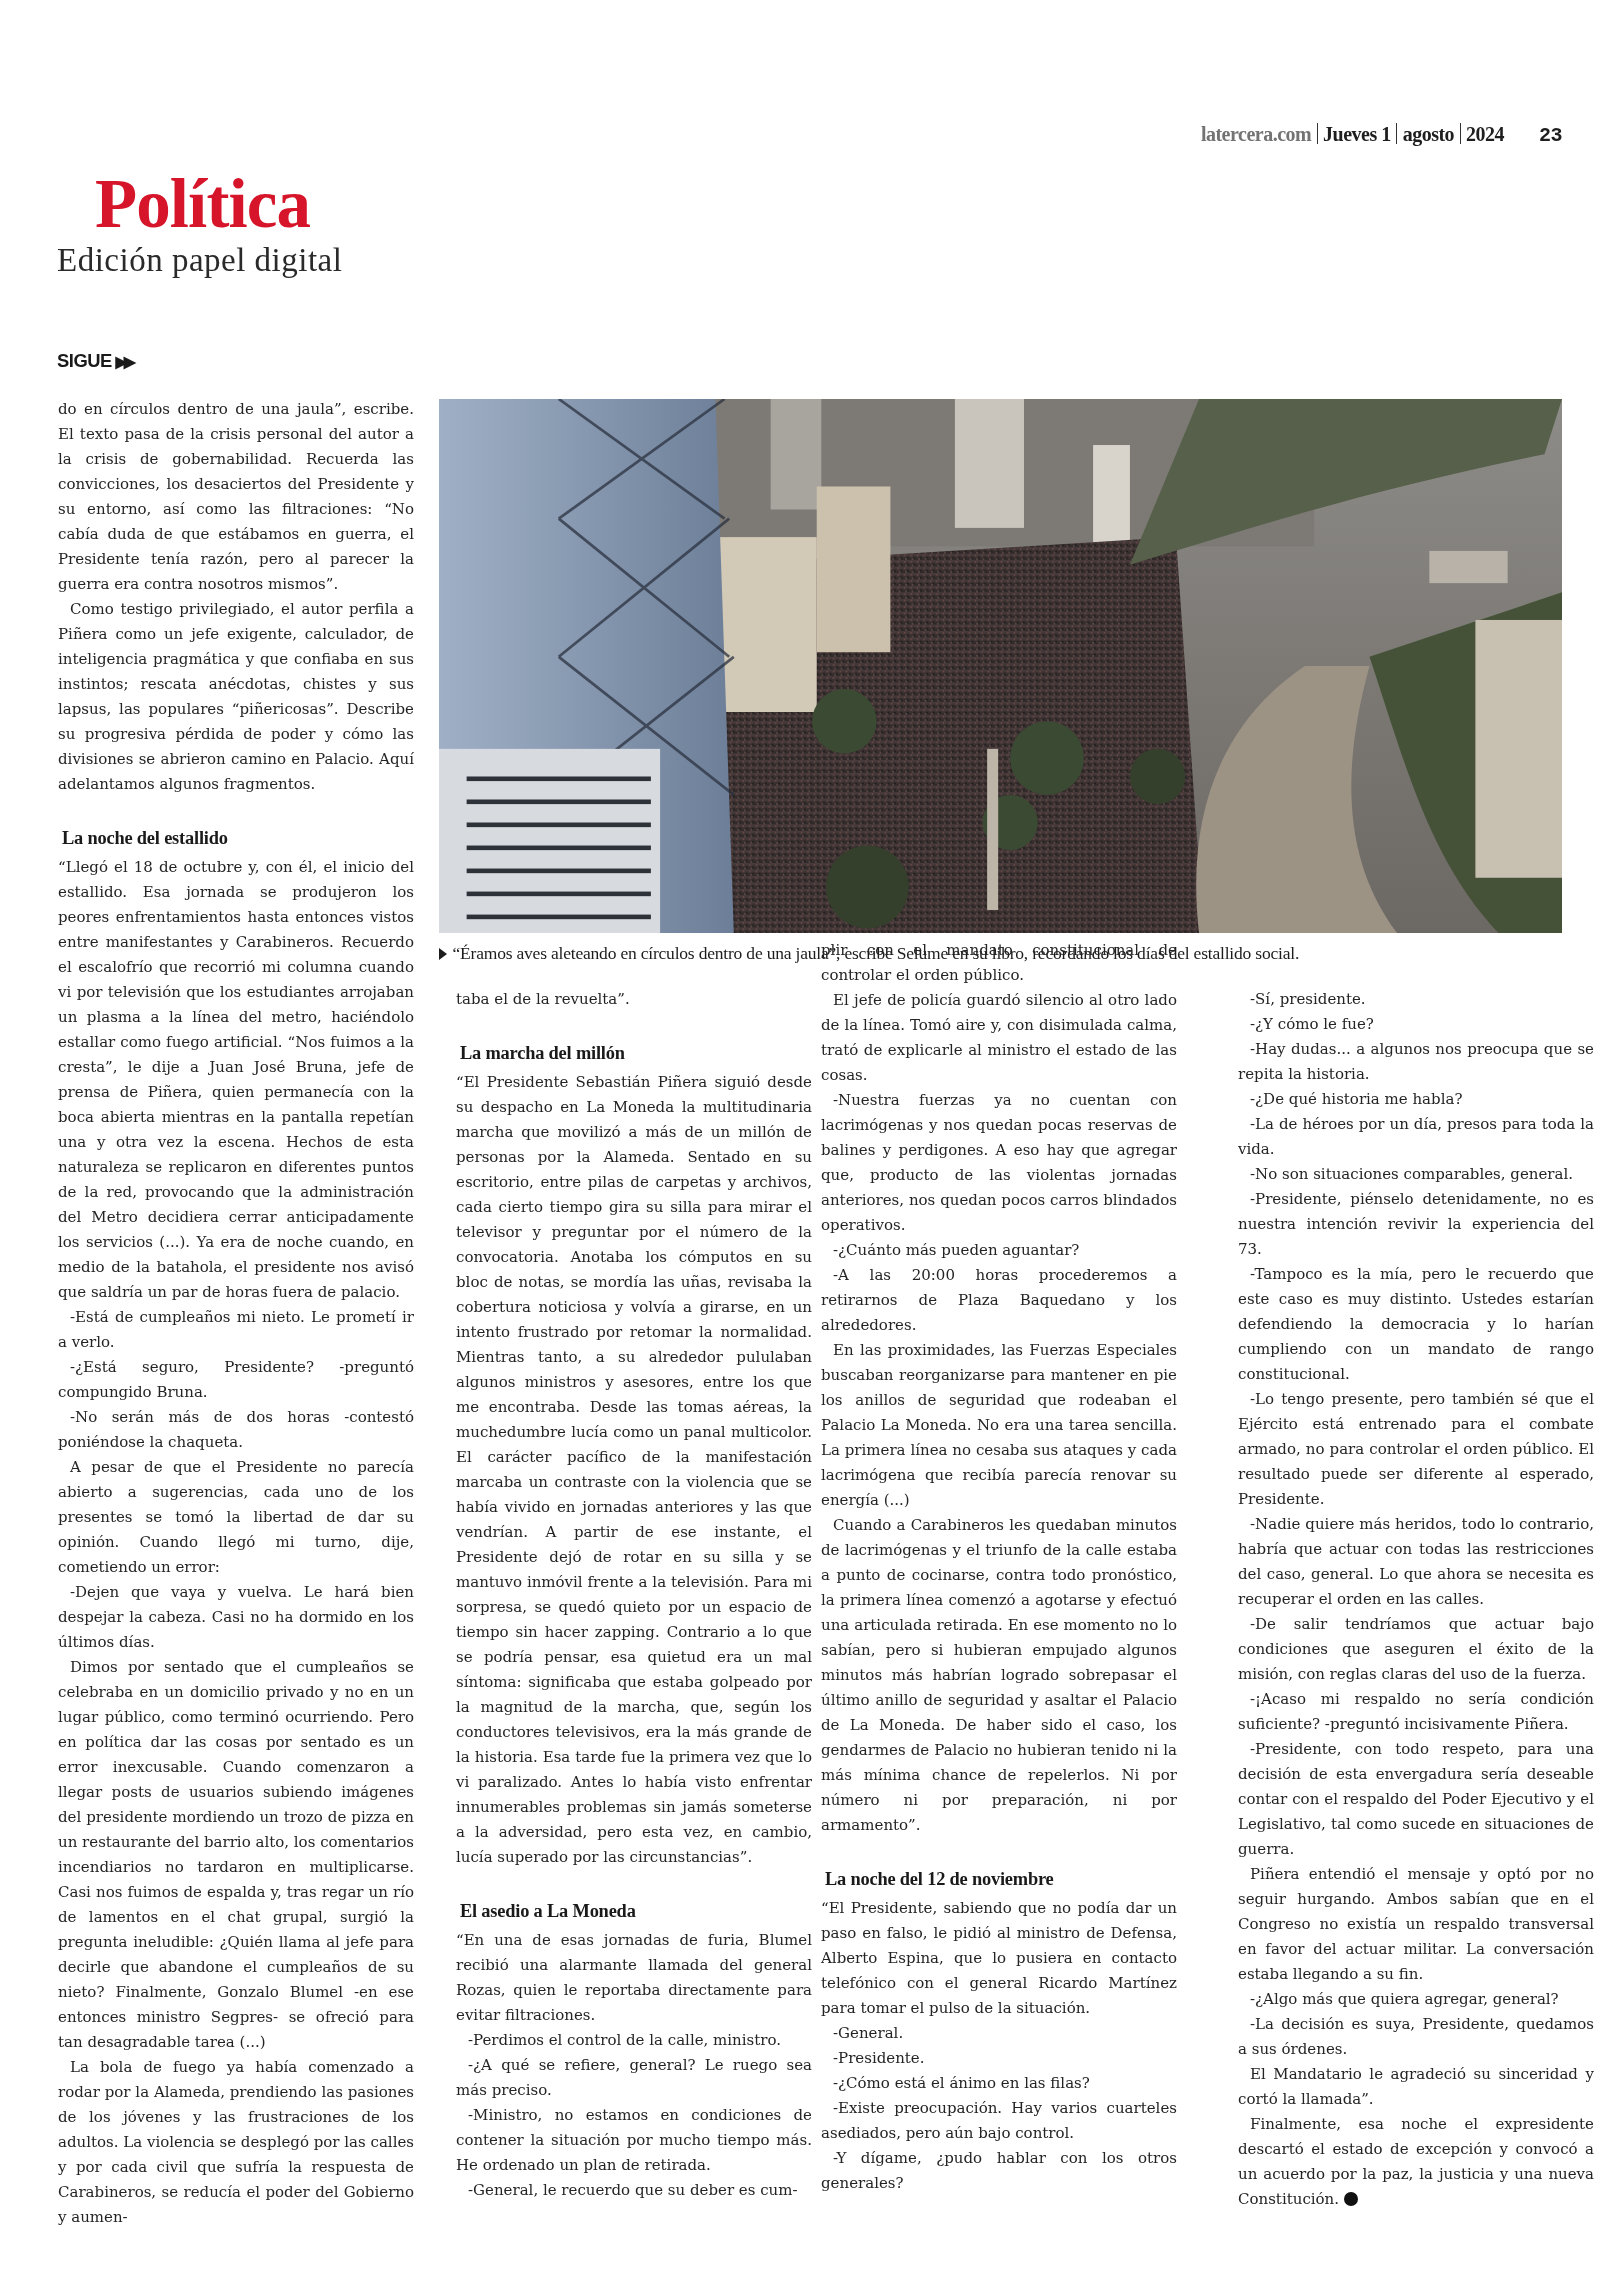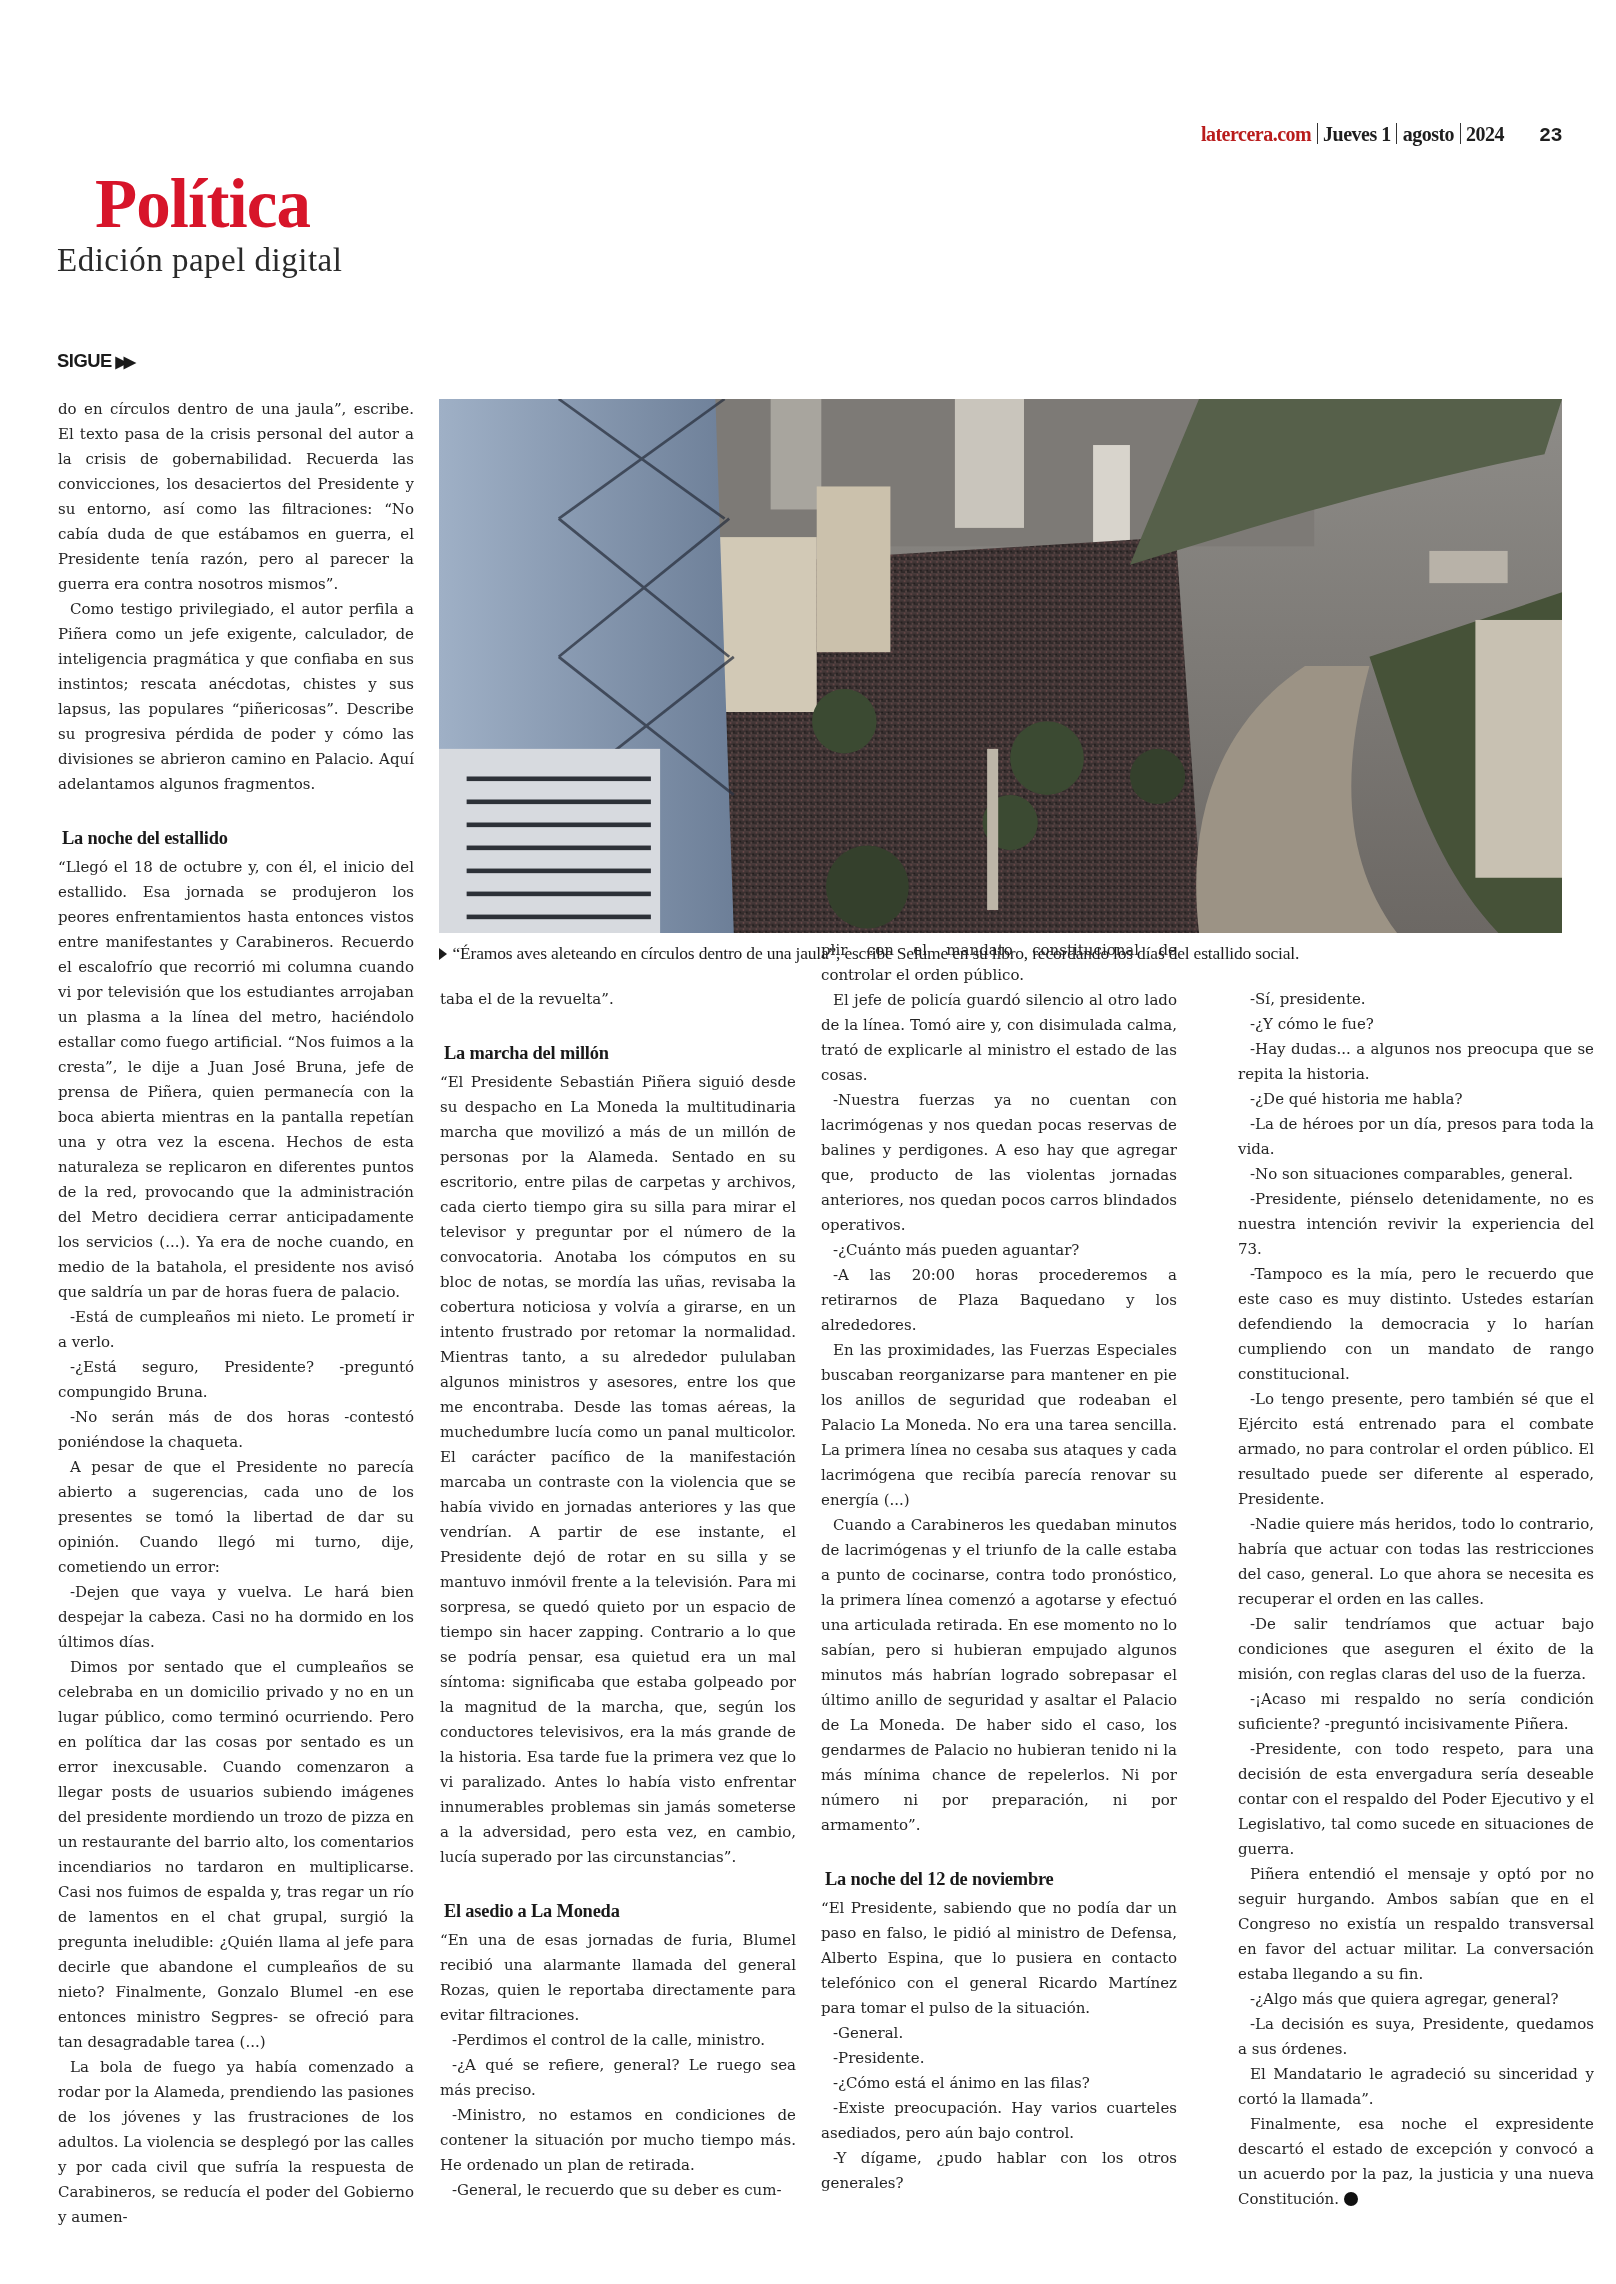--- a/index.html
+++ b/index.html
@@ -1,36 +1,36 @@
 <!DOCTYPE html>
 <html style="font-size:7.4px"><head>
 <meta charset="utf-8">
 <style>
   html, body { margin: 0; padding: 0; background: #ffffff; }
   body { width: 1616px; height: 2284px; position: relative; overflow: hidden; color: #1e1e1e; font-family: "DejaVu Serif", serif; }
 
   .folio { position: absolute; top: 123px; right: 54px; font-family: "Liberation Serif", serif; font-weight: bold; font-size: 20px; letter-spacing: -0.5px; white-space: nowrap; }
-  .folio .site { color: #b91c1c; }
+  .folio .site { color: #737373; }
   .folio .sep { display: inline-block; width: 0.9px; height: 21px; background: #333; margin: 0 5.5px; vertical-align: -2.8px; }
   .folio .pg { margin-left: 35px; font-family: Liberation Mono, monospace; font-weight: bold; }
 
   .section-title { position: absolute; left: 57px; top: 170px; font-family: "Liberation Serif", serif; font-weight: bold; font-size: 69px; line-height: 1; color: #d7152a; letter-spacing: -0.9px; margin-left: 38px; }
   .section-sub { position: absolute; left: 57px; top: 242px; font-family: "Liberation Serif", serif; font-size: 33px; color: #2a2a2a; letter-spacing: 0.5px; }
 
   .sigue { position: absolute; left: 57px; top: 350px; font-family: "Liberation Sans", sans-serif; font-weight: bold; font-size: 18.4px; color: #1a1a1a; letter-spacing: -0.5px; }
   .sigue .arr { font-size: 15.7px; margin-left: 3.7px; letter-spacing: -3.7px; }
 
   .col { position: absolute; width: 356px; font-family: "DejaVu Serif", serif; font-size: 15px; line-height: 25px; text-align: justify; color: #242424; }
   .col p { margin: 0; text-indent: 12px; }
   .col p.noind { text-indent: 0; }
   .col h3 { margin: 4px; font-family: "Liberation Serif", serif; font-weight: bold; font-size: 18.4px; line-height: 25px; letter-spacing: -0.2px; color: #1a1a1a; }
   .col .gap { height: 25px; }
 
   #col1 { left: 58px; top: 397px; }
-  #col2 { left: 440px; top: 987px; }
+  #col2 { left: 456px; top: 987px; }
   #col3 { left: 821px; top: 938px; }
   #col4 { left: 1202px; top: 987px; margin-left: 36px; }
 
   .photo { position: absolute; left: 439px; top: 399px; width: 1123px; height: 534px; overflow: hidden; background: #4b4442; }
   .photo svg { width: 100%; height: 100%; display: block; }
 
   .caption { position: absolute; left: 439px; top: 943px; font-family: "Liberation Serif", serif; font-size: 17.5px; color: #1c1c1c; letter-spacing: -0.2px; white-space: nowrap; }
   .caption .tri { display: inline-block; width: 0; height: 0; border-top: 6px solid transparent; border-bottom: 6px solid transparent; border-left: 8.3px solid #1c1c1c; margin-right: 5.5px; vertical-align: -0.9px; }
 
   .end-dot { display: inline-block; width: 14px; height: 14px; border-radius: 50%; background: #111; vertical-align: -1.8px; margin-left: 4.6px; }

